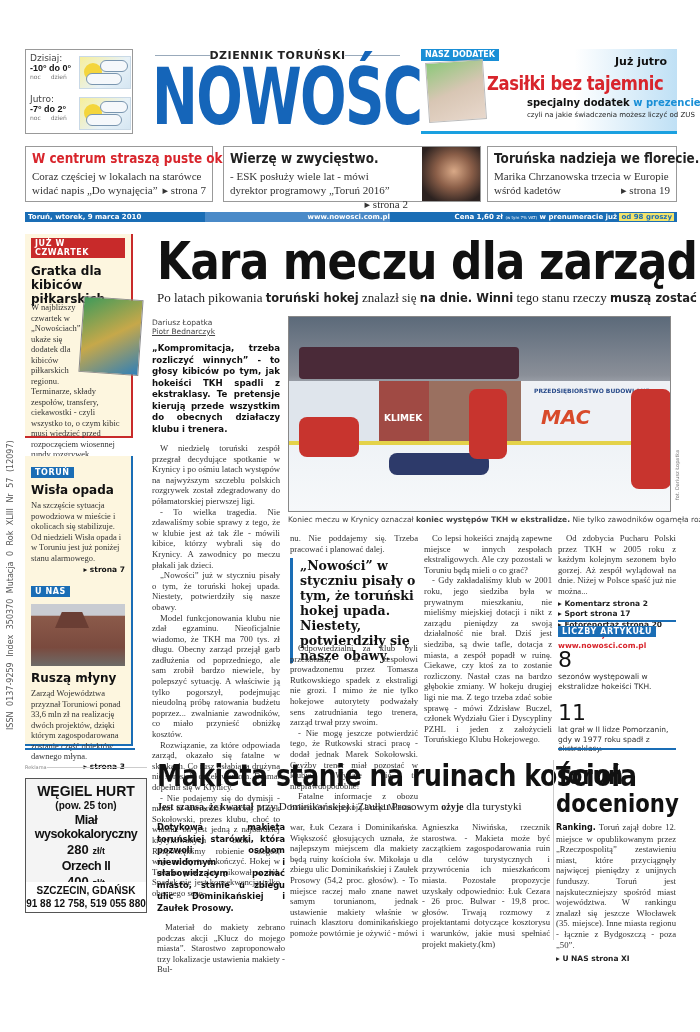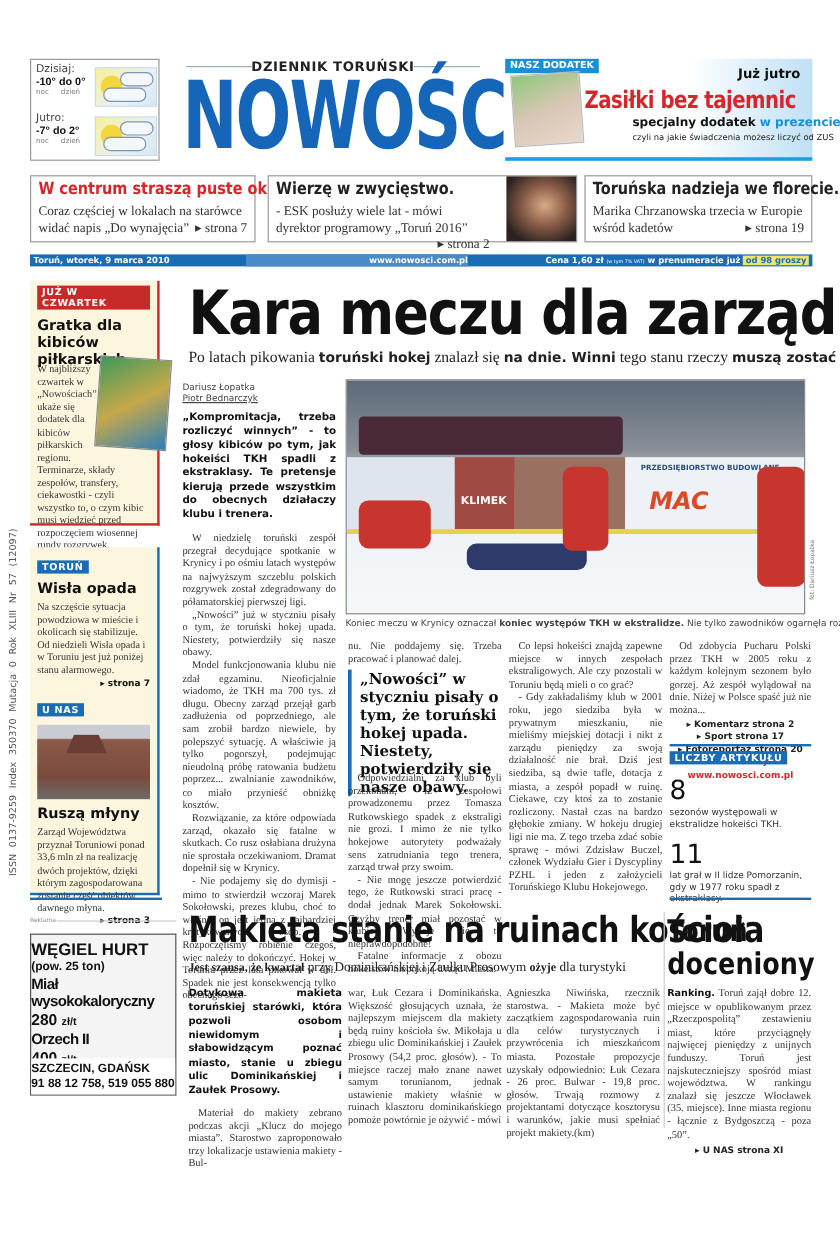--- a/index.html
+++ b/index.html
@@ -56,30 +56,30 @@
 .col{position:absolute;font:8.7px "Liberation Serif",serif;line-height:10.6px;color:#333;text-align:justify}
 .col p{text-indent:8px}
 .byline{font:7.5px "DejaVu Sans",sans-serif;color:#444;line-height:9px}
 .lead{font:bold 8.6px "DejaVu Sans",sans-serif;color:#111;line-height:11.5px}
 #photo{left:288px;top:316px;width:383px;height:196px;background:linear-gradient(180deg,#5c6a7a 0%,#8a8f98 30%,#d8dde4 48%,#eef2f6 60%,#f6f8fa 100%);overflow:hidden;border:1px solid #888}
 .ph-board{position:absolute;top:64px;height:60px}
 .ph-player{position:absolute;background:#2d3a6a;border-radius:8px}
 #caption{left:288px;top:515px;font:7.5px "DejaVu Sans",sans-serif;color:#444;white-space:nowrap}
 #photocredit{left:674px;top:500px;transform:rotate(-90deg);transform-origin:left top;font:5px "DejaVu Sans",sans-serif;color:#777;white-space:nowrap}
 #quote{left:290px;top:558px;width:130px;border-left:3px solid #1a6db5;padding-left:7px;font:bold 12.5px "DejaVu Serif",serif;color:#111;line-height:15px}
-.refs{font:bold 7.5px "DejaVu Sans",sans-serif;color:#222;text-align:center;line-height:10.5px}
+.refs{font:bold 7.5px "DejaVu Sans",sans-serif;color:#222;text-align:left;line-height:10.5px}
 .refs .red{color:#d8252c}
 #facts-tag{left:558px;top:627px}
 .fnum{font:22px "DejaVu Sans",sans-serif;color:#111;line-height:24px}
 .ftxt{font:7.5px "DejaVu Sans",sans-serif;color:#333;line-height:9.5px}
 .hr-blue{position:absolute;height:2px;background:#1a6db5}
 
 #adlabel{left:25px;top:764px;width:122px;font:5px "DejaVu Sans",sans-serif;color:#888}
 #adlabel:after{content:"";position:absolute;left:22px;right:0;top:3px;height:1px;background:#ccc}
-#ad{left:25px;top:778px;width:122px;height:135px;border:1px solid #555;background:#f4f4f4;text-align:left;font-family:"Liberation Sans",sans-serif;color:#111}
+#ad{left:25px;top:778px;width:122px;height:135px;border:1px solid #555;background:#f4f4f4;text-align:center;font-family:"Liberation Sans",sans-serif;color:#111}
 #ad .a1{font:bold 14px "Liberation Sans",sans-serif;margin-top:4px}
 #ad .a2{font:bold 10px "Liberation Sans",sans-serif;margin-top:1px}
 #ad .a3{font:bold 12.5px "Liberation Sans",sans-serif;margin-top:2px;letter-spacing:-0.5px}
 #ad .a4{font:bold 13px "Liberation Sans",sans-serif;margin-top:1px}
 #ad .a4 small{font-size:9px}
 #ad .a5{font:bold 10px "Liberation Sans",sans-serif;margin-top:1px}
 #ad .afoot{position:absolute;left:0;right:0;bottom:0;height:30px;background:#fff;font:bold 10px "Liberation Sans",sans-serif;line-height:13px;padding-top:2px}
 
 #h2{left:157px;top:758px;font:bold 30px "DejaVu Sans",sans-serif;color:#111;white-space:nowrap;transform:scaleX(0.84);transform-origin:left top;letter-spacing:-0.5px}
 #deck2{left:157px;top:800px;font:11px "Liberation Serif",serif;color:#222;white-space:nowrap}
@@ -173,20 +173,21 @@
 
 <div id="headline" class="abs">Kara meczu dla zarządu</div>
 <div id="deck" class="abs"><span>Po latach pikowania </span><b>toruński hokej</b><span> znalazł się </span><b>na dnie. Winni</b><span> tego stanu rzeczy </span><b>muszą zostać rozliczeni</b></div>
 
 <div class="col" style="left:152px;top:318px;width:128px">
   <div class="byline">Dariusz Łopatka</div>
   <div class="byline" style="text-decoration:underline">Piotr Bednarczyk</div>
   <div class="lead" style="margin-top:7px">„Kompromitacja, trzeba rozliczyć winnych” - to głosy kibiców po tym, jak hokeiści TKH spadli z ekstraklasy. Te pretensje kierują przede wszystkim do obecnych działaczy klubu i trenera.</div>
   <div style="margin-top:8px">
     <p>W niedzielę toruński zespół przegrał decydujące spotkanie w Krynicy i po ośmiu latach występów na najwyższym szczeblu polskich rozgrywek został zdegradowany do półamatorskiej pierwszej ligi.</p>
+    <p>- To wielka tragedia. Nie zdawaliśmy sobie sprawy z tego, że w klubie jest aż tak źle - mówili kibice, którzy wybrali się do Krynicy. A zawodnicy po meczu płakali jak dzieci.</p>
     <p>„Nowości” już w styczniu pisały o tym, że toruński hokej upada. Niestety, potwierdziły się nasze obawy.</p>
     <p>Model funkcjonowania klubu nie zdał egzaminu. Nieoficjalnie wiadomo, że TKH ma 700 tys. zł długu. Obecny zarząd przejął garb zadłużenia od poprzedniego, ale sam zrobił bardzo niewiele, by polepszyć sytuację. A właściwie ją tylko pogorszył, podejmując nieudolną próbę ratowania budżetu poprzez... zwalnianie zawodników, co miało przynieść obniżkę kosztów.</p>
     <p>Rozwiązanie, za które odpowiada zarząd, okazało się fatalne w skutkach. Co rusz osłabiana drużyna nie sprostała oczekiwaniom. Dramat dopełnił się w Krynicy.</p>
     <p>- Nie podajemy się do dymisji - mimo to stwierdził wczoraj Marek Sokołowski, prezes klubu, choć to właśnie on jest jedną z najbardziej krytykowanych osób. - Rozpoczęliśmy robienie czegoś, więc należy to dokończyć. Hokej w Toruniu przez lata pikował w dół. Spadek nie jest konsekwencją tylko obecnego sezo-</p>
   </div>
 </div>
 
 <div id="photo" class="abs">
   <div class="ph-board" style="left:0;width:90px;background:#dfe5ec"></div>
   <div class="ph-board" style="left:90px;width:50px;background:#a04a44"></div>

